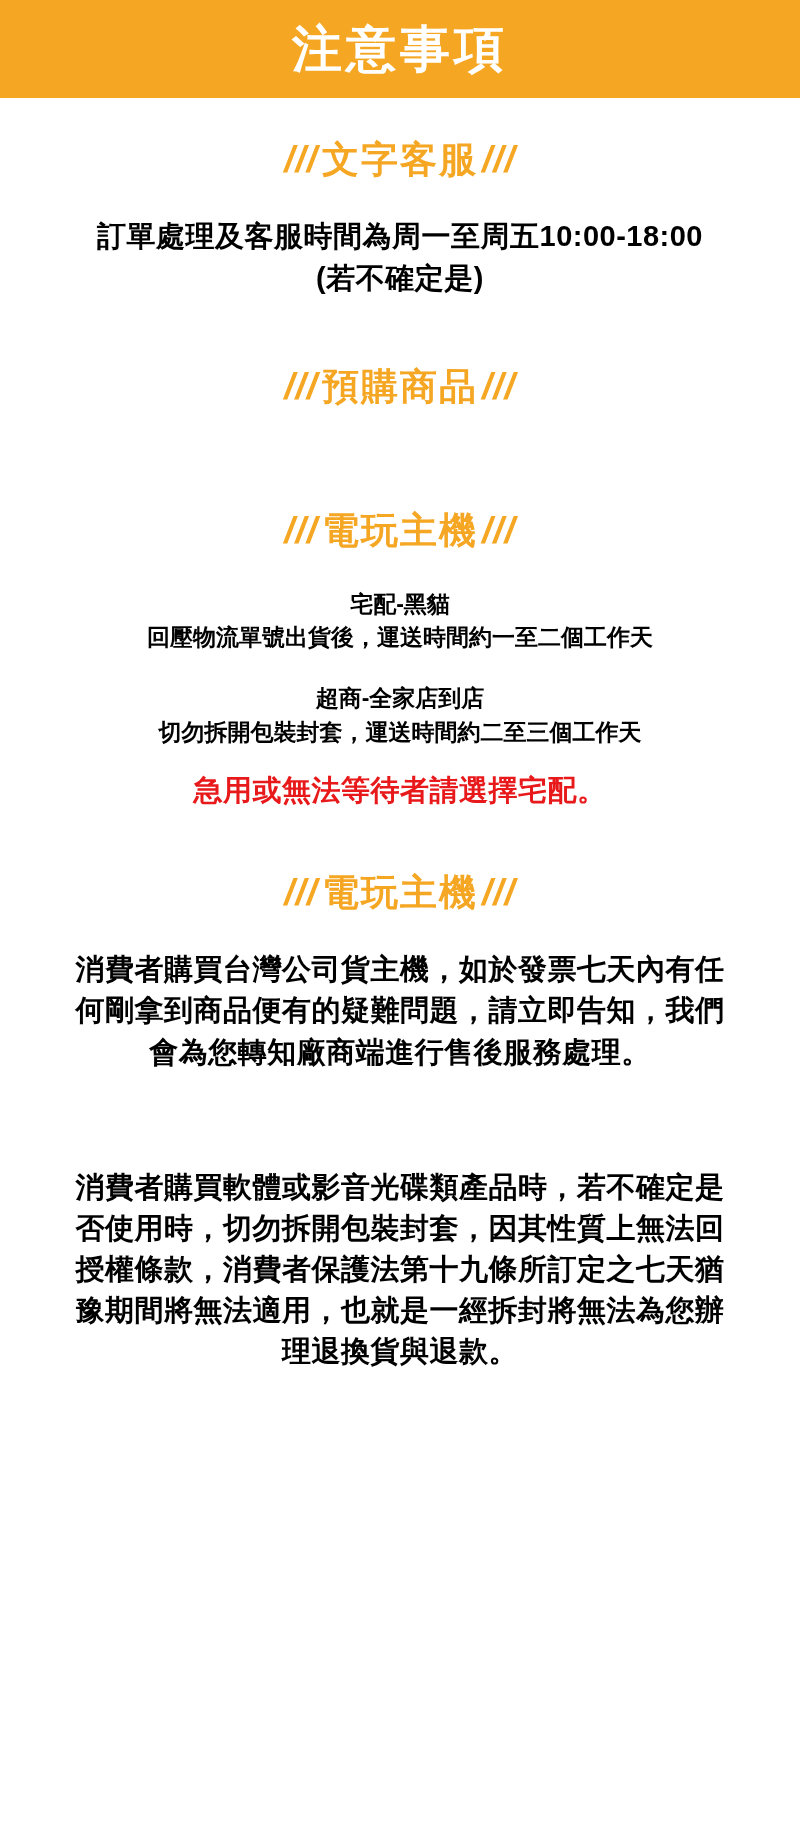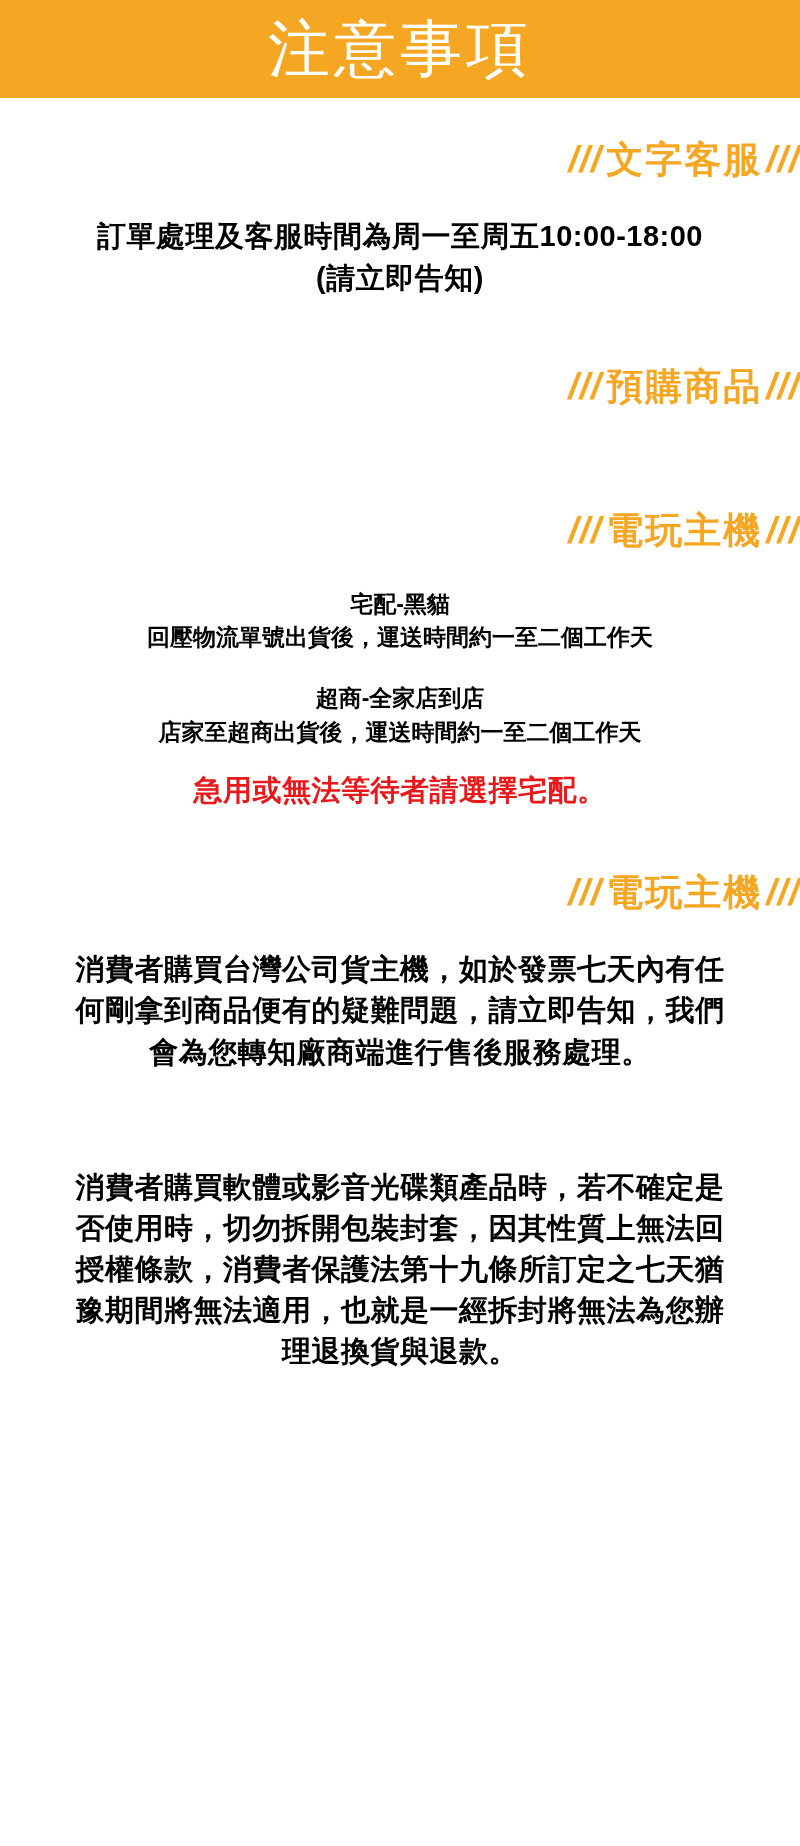--- a/index.html
+++ b/index.html
@@ -23,36 +23,36 @@
   .banner {
     background: #F5A623;
     width: 100%;
     height: 98px;
     display: flex;
     align-items: center;
     justify-content: center;
   }
   .banner-title {
     color: #ffffff;
-    font-size: 62px;
-    font-weight: normal;
+    font-size: 50px;
+    font-weight: bold;
     letter-spacing: 4px;
     line-height: 1;
   }
   
   .section {
     width: 100%;
     text-align: center;
   }
   .section-heading {
     color: #F5A623;
     font-size: 37px;
     font-weight: bold;
     letter-spacing: 1px;
-    text-align: right;
+    text-align: center;
     line-height: 1.2;
   }
   .slashes {
     display: inline-block;
     color: #F5A623;
     font-weight: bold;
     font-style: italic;
     font-size: 37px;
   }
   .heading-text {
@@ -99,21 +99,21 @@
   </div>
 
   <div class="sp-40"></div>
 
   <div class="section">
     <div class="section-heading">
       <span class="slashes">///</span><span class="heading-text">文字客服</span><span class="slashes">///</span>
     </div>
     <div class="sp-34"></div>
     <div class="body-block">訂單處理及客服時間為周一至周五10:00-18:00</div>
-    <div class="body-block">(請立即告知)</div>
+    <div class="body-block">(若不確定是)</div>
   </div>
 
   <div class="sp-66"></div>
 
   <div class="section">
     <div class="section-heading">
       <span class="slashes">///</span><span class="heading-text">預購商品</span><span class="slashes">///</span>
     </div>
     <div class="sp-34"></div>
   </div>
@@ -122,21 +122,21 @@
 
   <div class="section">
     <div class="section-heading">
       <span class="slashes">///</span><span class="heading-text">電玩主機</span><span class="slashes">///</span>
     </div>
     <div class="sp-34"></div>
     <div class="sub-line">宅配-黑貓</div>
     <div class="sub-line">回壓物流單號出貨後，運送時間約一至二個工作天</div>
     <div class="sp-28"></div>
     <div class="sub-line">超商-全家店到店</div>
-    <div class="sub-line">店家至超商出貨後，運送時間約一至二個工作天</div>
+    <div class="sub-line">切勿拆開包裝封套，運送時間約二至三個工作天</div>
     <div class="sp-22"></div>
     <div class="red-note">急用或無法等待者請選擇宅配。</div>
   </div>
 
   <div class="sp-60"></div>
 
   <div class="section">
     <div class="section-heading">
       <span class="slashes">///</span><span class="heading-text">電玩主機</span><span class="slashes">///</span>
     </div>

